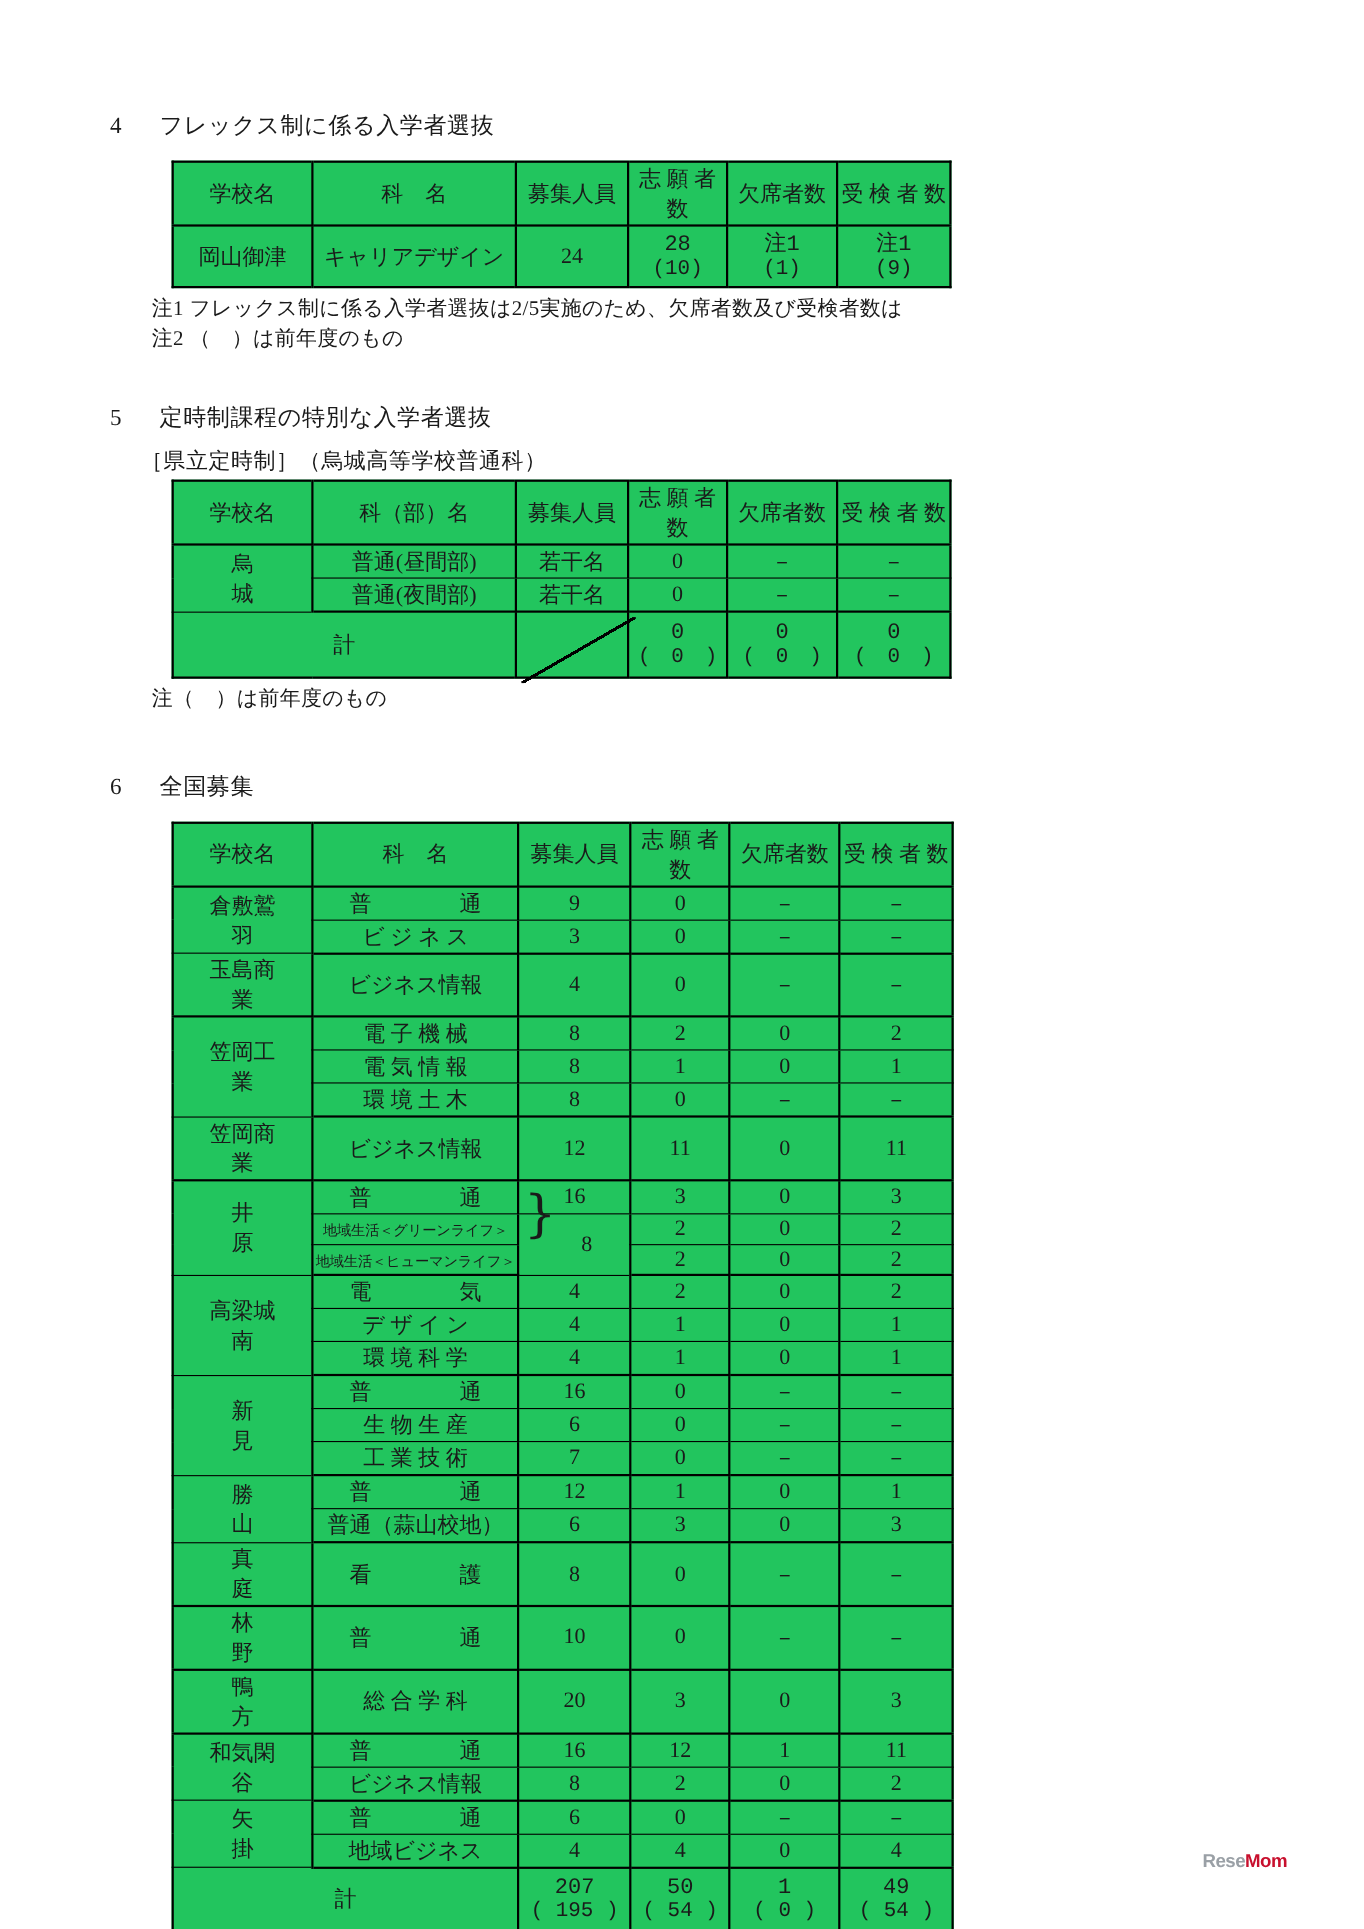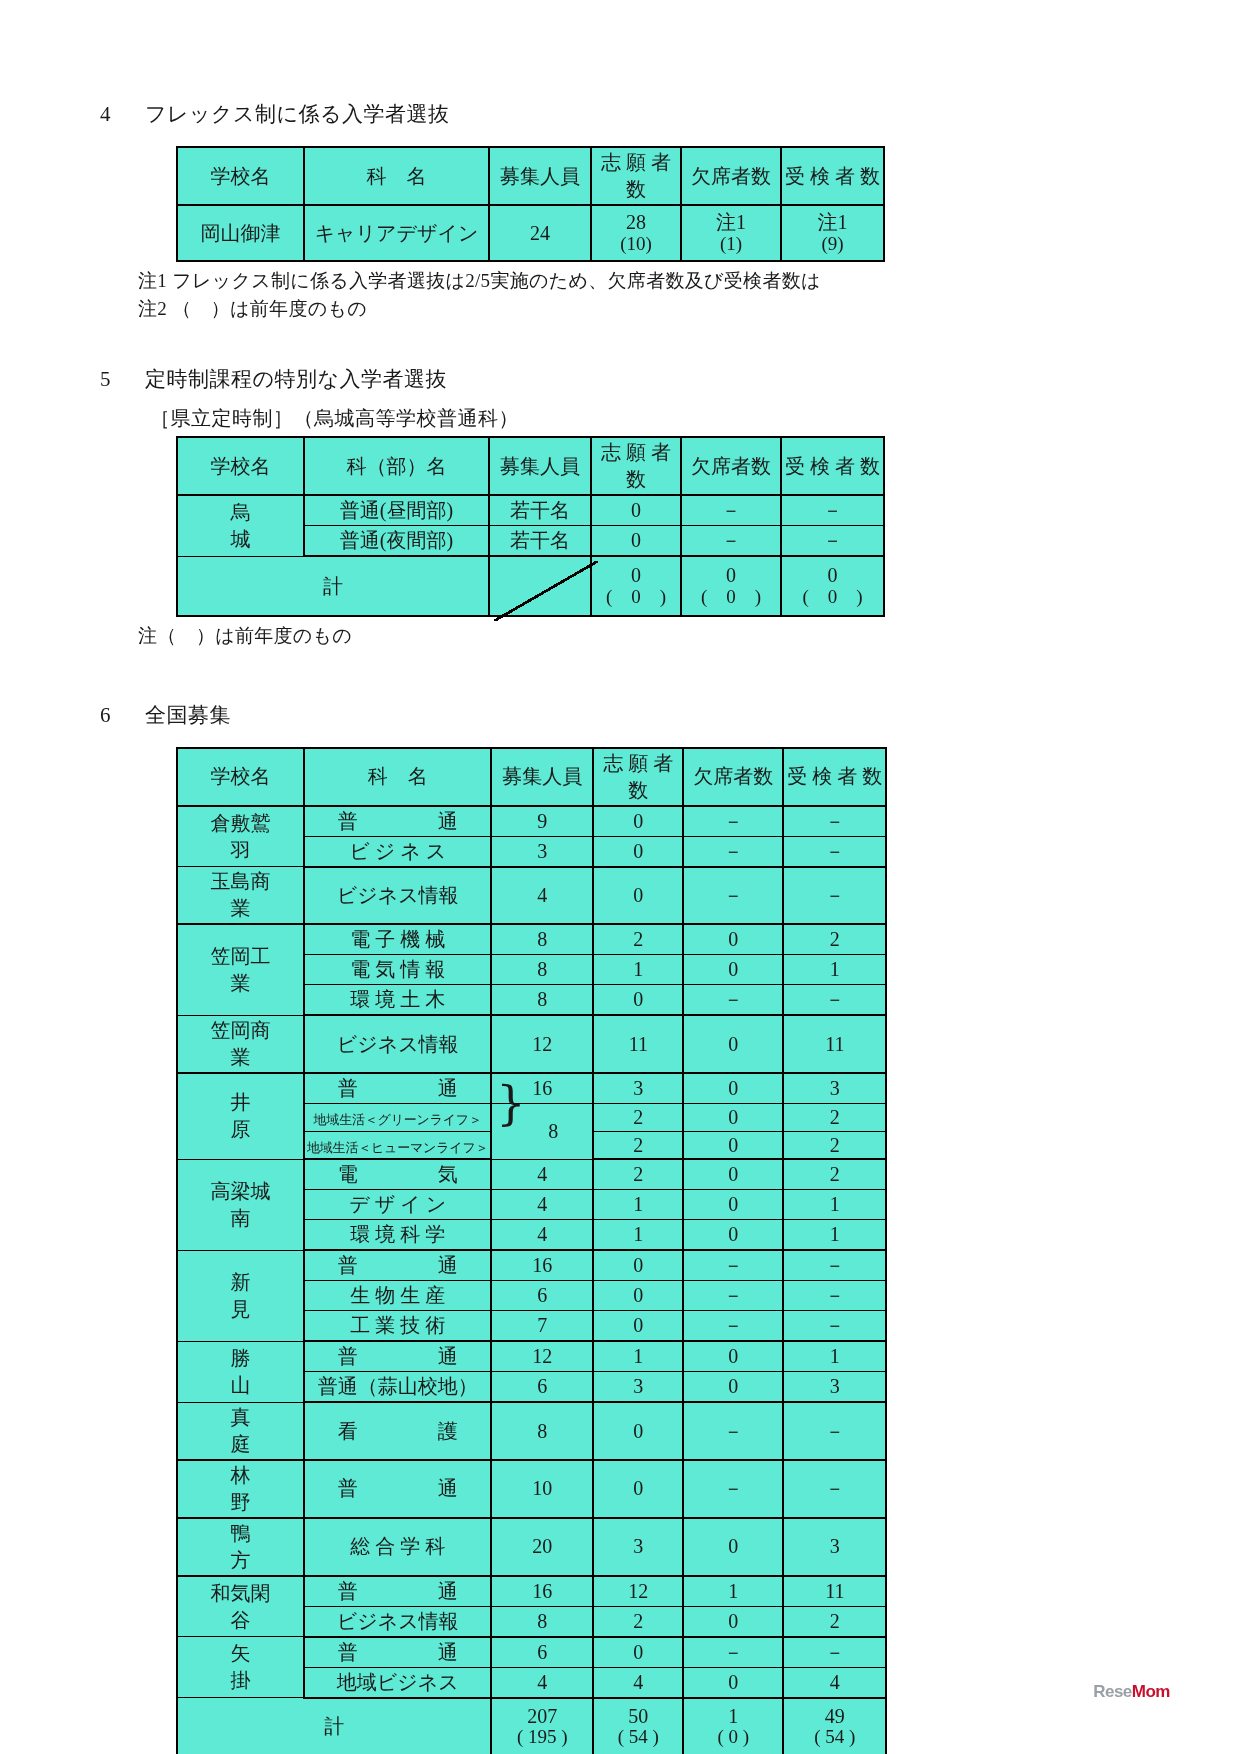--- a/index.html
+++ b/index.html
@@ -33,39 +33,39 @@
   }
   .section .num {
     width: 45px;
     flex: 0 0 45px;
     font-size: 21px;
   }
   .section .title { font-size: 21px; }
 
   .subtitle {
     font-size: 20px;
-    margin: 12px 0 4px 50px;
+    margin: 12px 0 4px 28px;
     letter-spacing: 0.5px;
   }
 
   
   .note {
     font-size: 19px;
     margin: 6px 0 0 38px;
     letter-spacing: 0.3px;
     line-height: 1.35;
   }
   .note-l2 { margin-left: 74px; }
 
   
   table.grid {
     border-collapse: collapse;
     table-layout: fixed;
-    margin-left: 76px;
-    background: #5eead4;
+    margin-left: 56px;
+    background: #22c55e;
   }
   table.grid td, table.grid th {
     border: 1px solid #000;
     text-align: center;
     vertical-align: middle;
     font-weight: normal;
     font-size: 20px;
     padding: 1px 2px;
     height: 28px;
     box-sizing: border-box;
@@ -86,21 +86,21 @@
   .w-exam    { width: 103px; }
 
   .spread {
     display: flex;
     justify-content: space-between;
     padding: 0 14px;
     font-size: 20px;
   }
   .spread.tight { padding: 0 22px; }
 
-  .two-line { line-height: 1.08; font-size: 20px; }
+  .two-line { line-height: 1.08; font-size: 20px; font-family: Liberation Mono, monospace; }
   .two-line .sub { font-size: 19px; }
 
   .tiny { font-size: 13px; letter-spacing: -0.2px; white-space: nowrap; }
 
   
   .slash { position: relative; }
   .slash::after {
     content: "";
     position: absolute;
     left: 4%; top: 6%;

